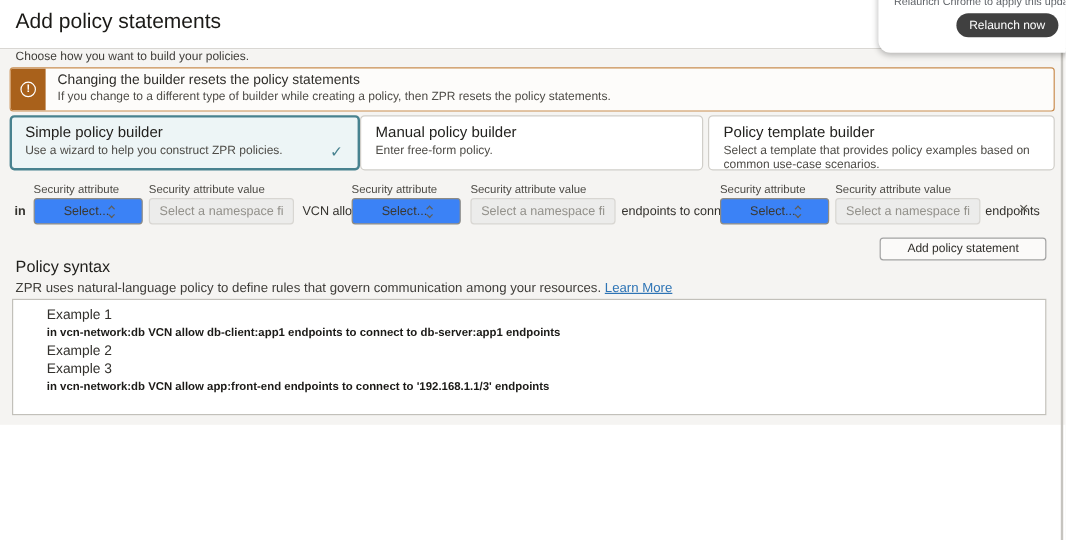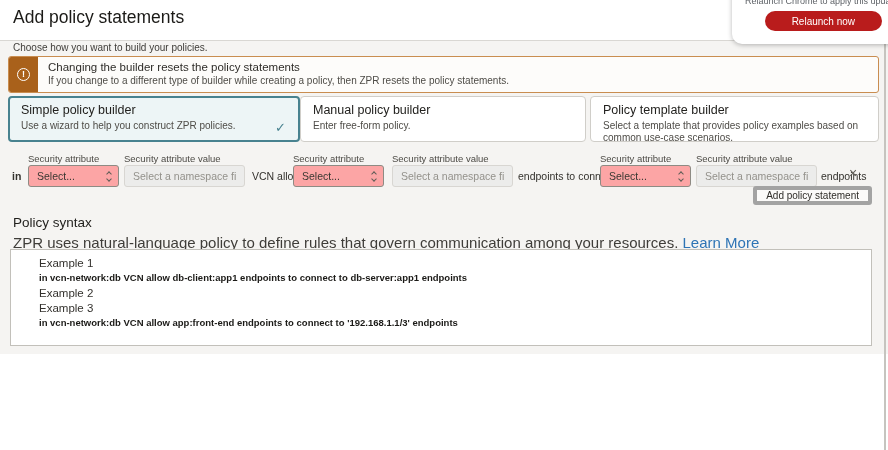--- a/index.html
+++ b/index.html
@@ -18,22 +18,22 @@
   
   .chrome-popup {
     position:absolute; top:-26px; left:732px; width:172px; height:70px;
     background:#fff; border-radius:10px; box-shadow:0 1px 5px rgba(0,0,0,.28);
     z-index:20;
   }
   .chrome-popup-msg {
     position:absolute; left:13px; top:22px; font-size:9px; color:#5f6368; white-space:nowrap;
   }
   .relaunch-btn {
-    position:absolute; top:37px; right:22px; height:20px; padding:0 27px;
-    background:#b91c1c; color:#fff; font-size:10px; border:none; border-radius:11px;
+    position:absolute; top:37px; right:22px; height:20px; padding:0 11px;
+    background:#404040; color:#fff; font-size:10px; border:none; border-radius:11px;
     display:flex; align-items:center; cursor:pointer; font-family:inherit;
   }
 
   
   .content-panel { position:absolute; left:0; right:0; top:41px; height:313px; background:#f5f4f2; }
   .choose-text { position:absolute; left:13px; top:42px; font-size:10px; color:#3f3d39; }
 
   
   .warning-banner {
     position:absolute; left:8px; top:56px; width:871px; height:37px;
@@ -59,44 +59,44 @@
   .card-check { position:absolute; right:12px; bottom:5px; color:#48828f; font-size:13px; }
   .card-1 { left:8px;  width:292px; }
   .card-2 { left:300px; width:286px; }
   .card-3 { left:590px; width:289px; }
 
   
   .form-label { position:absolute; top:153px; font-size:9.5px; color:#4c4a45; }
   .conn-text  { position:absolute; top:170px; font-size:10.5px; color:#33312d; }
   .select-box {
     position:absolute; top:165px; width:91px; height:22px;
-    background:#fca5a5; border:1px solid #8e8b84; border-radius:3px;
-    display:flex; align-items:center; justify-content:space-between;
+    background:#3b82f6; border:1px solid #8e8b84; border-radius:3px;
+    display:flex; align-items:center; justify-content:center;
     padding:0 7px 0 8px; font-size:10.5px; color:#3a3832; cursor:pointer;
   }
   .stepper { display:flex; flex-direction:column; align-items:center; }
   .chev { width:4px; height:4px; border:solid #5f5d57; border-width:0 1.2px 1.2px 0; }
   .chev.up { transform:rotate(-135deg); margin-bottom:2px; }
   .chev.down { transform:rotate(45deg); margin-top:-1px; }
   .ns-input {
     position:absolute; top:165px; width:121px; height:22px;
     background:#ececeb; border:1px solid #d8d6d2; border-radius:3px;
     font-size:10.5px; color:#8f8d88; padding:0 8px; font-family:inherit;
   }
   .ns-input::placeholder { color:#93918b; opacity:1; }
   .remove-x { position:absolute; left:849px; top:166px; font-size:14px; color:#5f5d57; cursor:pointer; line-height:1; }
   .add-btn {
-    position:absolute; top:186px; right:16px; height:19px; padding:0 9px;
-    font-size:10px; color:#2f2d29; background:#fbfaf9; border:4px solid #a3a3a3; border-radius:3px;
+    position:absolute; top:198px; right:16px; height:19px; padding:0 22px;
+    font-size:10px; color:#2f2d29; background:#fbfaf9; border:1px solid #a3a3a3; border-radius:3px;
     display:flex; align-items:center; cursor:pointer; font-family:inherit;
   }
 
   
   .syntax-title { position:absolute; left:13px; top:215px; font-size:13.5px; color:#1f1e1b; }
-  .syntax-desc { position:absolute; left:13px; top:234px; font-size:15px; color:#3f3d39; }
+  .syntax-desc { position:absolute; left:13px; top:234px; font-size:11px; color:#3f3d39; }
   .link { color:#2e74b5; text-decoration:underline; cursor:pointer; }
   .examples-box {
     position:absolute; left:10px; top:249px; width:862px; height:97px;
     background:#fff; border:1px solid #c2c0ba; padding:6px 10px 0 28px; overflow:hidden;
   }
   .ex-label { font-size:11.5px; color:#33312d; line-height:15px; }
   .ex-stmt { font-size:9.5px; font-weight:bold; color:#1b1a17; line-height:11px; margin:1px 0 3px; }
 
   
   .v-scrollbar { position:absolute; right:2px; top:43px; bottom:0; width:2px; background:#c6c4bf; }

